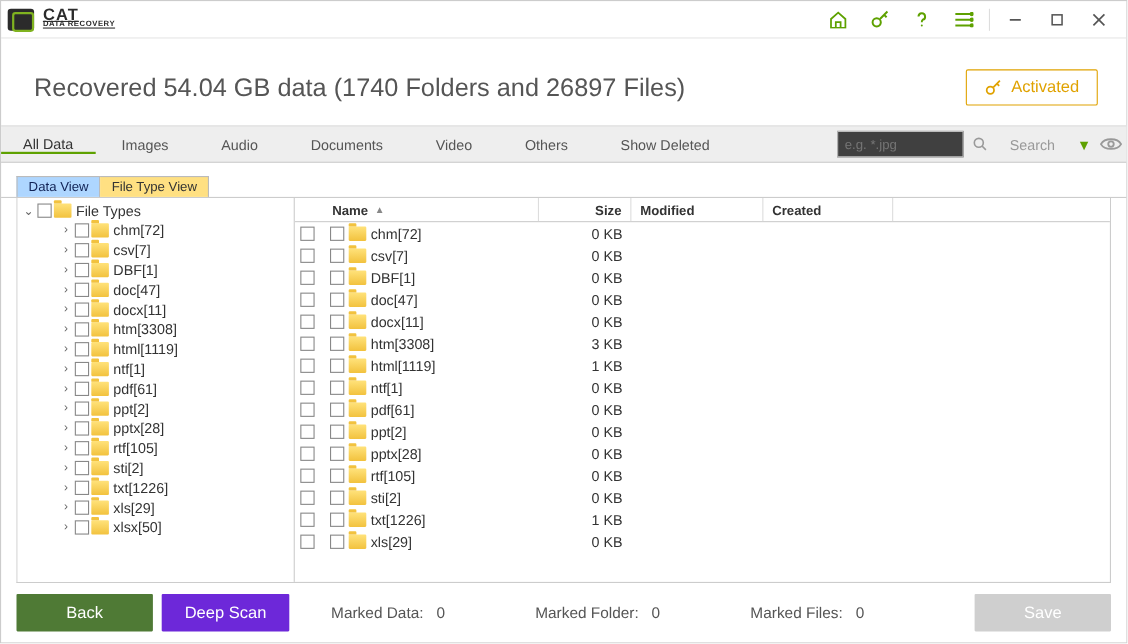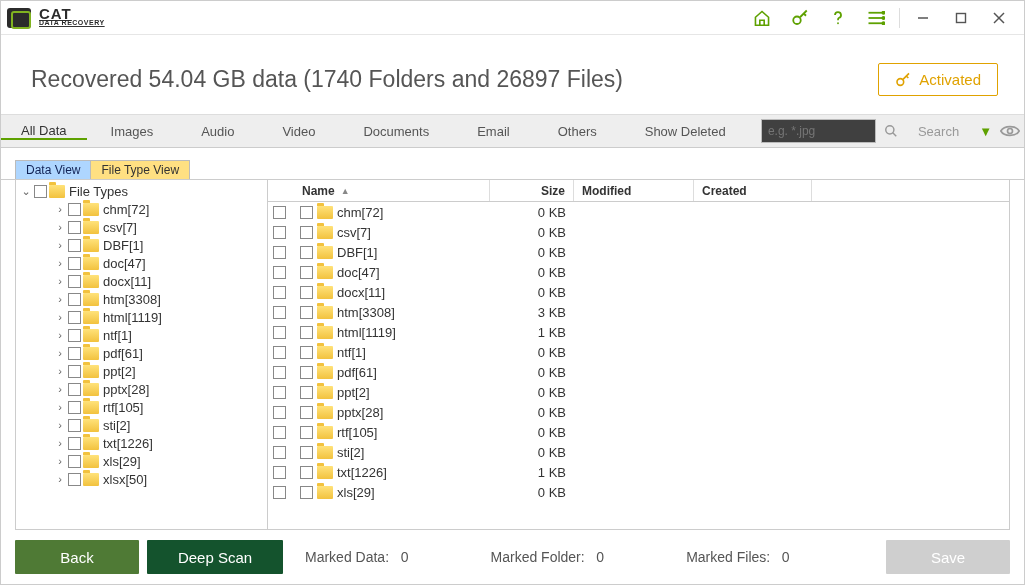--- a/index.html
+++ b/index.html
@@ -71,21 +71,21 @@
   .lr-chk { width:13px; height:13px; border:1px solid #888; cursor:pointer; flex-shrink:0; }
   .scrollbox::-webkit-scrollbar { width:16px; }
   .scrollbox::-webkit-scrollbar-thumb { background:#c8c8c8; border:1px solid #aaa; }
   .scrollbox::-webkit-scrollbar-track { background:#f0f0f0; }
 
   
   .bottom-inner { margin: 0 14px; height: 4px; }
   .footer { height: 50px; display:flex; align-items:center; gap:0; padding: 6px 14px 10px 14px; }
   .btn { height: 34px; display:flex; align-items:center; justify-content:center; color:#fff; font-size:15px; cursor:pointer; border-radius:1px; }
   .btn-back { width:124px; background:#4f7a35; margin-right:8px; }
-  .btn-deep { width:136px; background:#14532d; margin-right:20px; }
+  .btn-deep { width:116px; background:#6d28d9; margin-right:36px; }
   .btn-save { width:124px; background:#cfcfcf; color:#fff; }
   .footer-stat { color:#555; font-size:14px; margin-right: 80px; margin-left:2px; }
   .footer-spacer { flex:1; }
 
   
   svg { display:block; }
 </style>
 </head>
 <body>
 
@@ -159,23 +159,22 @@
       </span>
       <span>Activated</span>
     </div>
   </div>
 
   <div class="toolbar">
     <div id="toolbar-items" style="display:flex;">
         <div class="toolbar-item active">All Data</div>
         <div class="toolbar-item">Images</div>
         <div class="toolbar-item">Audio</div>
+        <div class="toolbar-item">Documents</div>
         <div class="toolbar-item">Video</div>
-        <div class="toolbar-item">Documents</div>
-        <div class="toolbar-item">Email</div>
         <div class="toolbar-item">Others</div>
         <div class="toolbar-item">Show Deleted</div>
       </div>
     <div class="toolbar-spacer"></div>
     <input class="search-box" placeholder="e.g. *.jpg" style="">
     <div class="search-btn">
       <svg width="14" height="14" viewBox="0 0 24 24" fill="none" stroke="#999" stroke-width="2.5">
           <circle cx="10" cy="10" r="7"></circle>
           <line x1="15" y1="15" x2="21" y2="21"></line>
         </svg>

